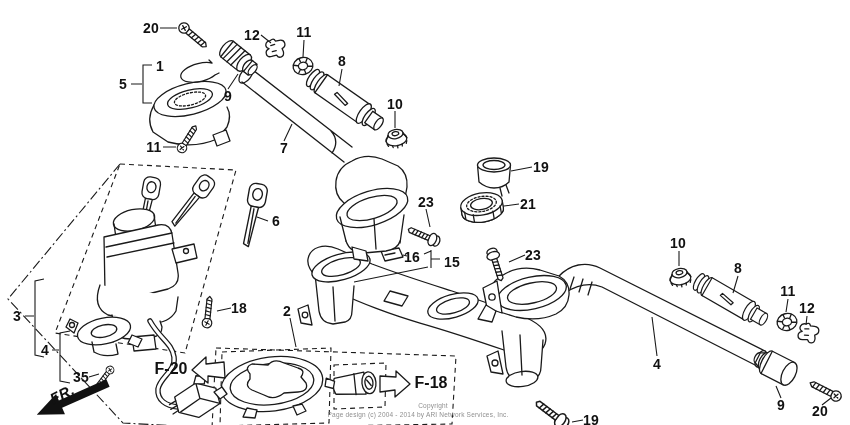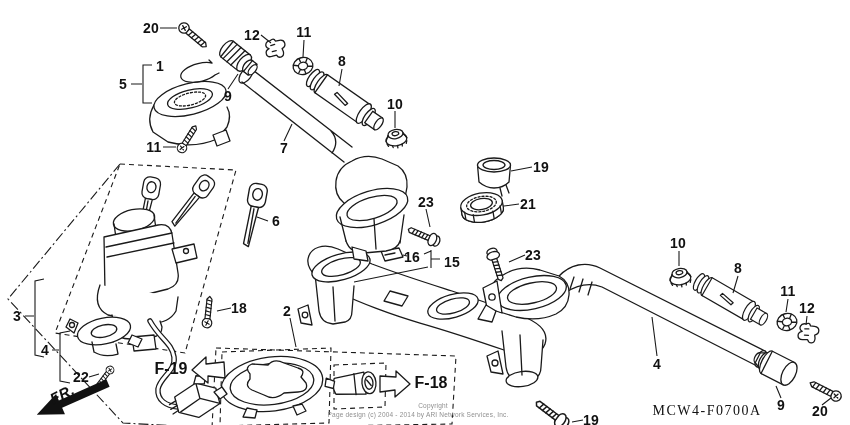--- a/index.html
+++ b/index.html
@@ -278,26 +278,25 @@
 <span class="co" style="left:452px;top:247px">15</span>
 <span class="co" style="left:533px;top:240px">23</span>
 <span class="co" style="left:678px;top:228px">10</span>
 <span class="co" style="left:738px;top:253px">8</span>
 <span class="co" style="left:788px;top:276px">11</span>
 <span class="co" style="left:807px;top:293px">12</span>
 <span class="co" style="left:17px;top:301px">3</span>
 <span class="co" style="left:239px;top:293px">18</span>
 <span class="co" style="left:287px;top:296px">2</span>
 <span class="co" style="left:45px;top:335px">4</span>
-<span class="co" style="left:81px;top:362px">22</span>
+<span class="co" style="left:81px;top:362px">35</span>
 <span class="co" style="left:657px;top:349px">4</span>
 <span class="co" style="left:781px;top:390px">9</span>
 <span class="co" style="left:820px;top:396px">20</span>
 <span class="co" style="left:591px;top:405px">19</span>
 
-<span class="co ref" style="left:171px;top:354px">F-19</span>
+<span class="co ref" style="left:171px;top:354px">F-20</span>
 <span class="co ref" style="left:431px;top:368px">F-18</span>
 <span class="co fr" style="left:62px;top:379px">FR.</span>
-<span class="co code" style="left:707px;top:396px">MCW4-F0700A</span>
 <span class="co cp" style="left:433px;top:390px">Copyright</span>
 <span class="co cp" style="left:418px;top:399px">Page design (c) 2004 - 2014 by ARI Network Services, Inc.</span>
 
 </div>
 
 </body></html>

